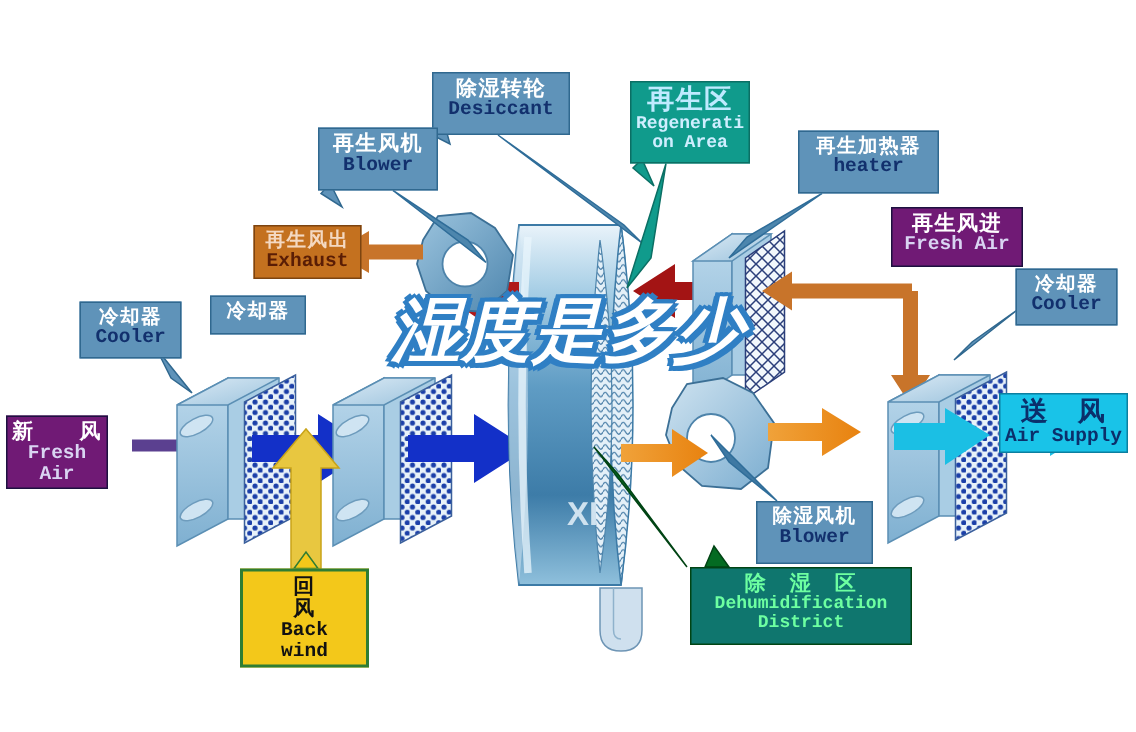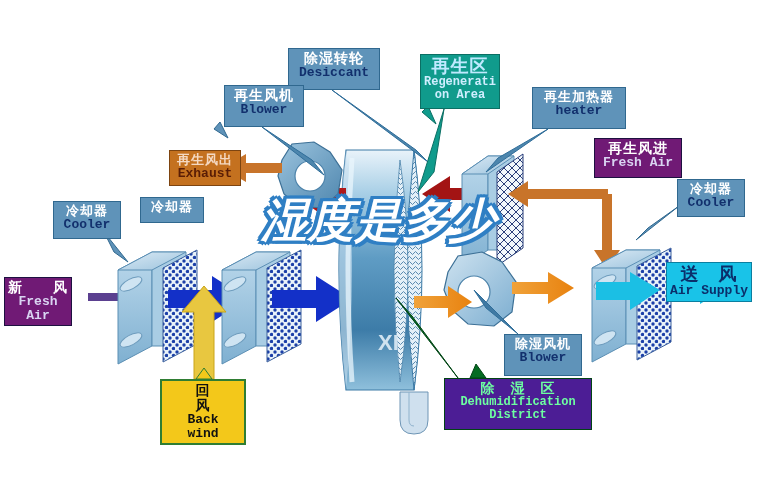--- a/index.html
+++ b/index.html
@@ -18,21 +18,21 @@
   .t-orange .en{color:#5a1d05;}
   .t-teal   {background:#109b8c;border:1px solid #0b6f64;}
   .t-teal .cn{color:#bfeaff;}
   .t-teal .en{color:#cfeeff;}
   .t-purple {background:#701a75;border:1px solid #1d1140;}
   .t-purple .cn{color:#ffffff;}
   .t-purple .en{color:#d9d4f2;}
   .t-cyan   {background:#19c3e8;border:1px solid #0b7fa0;}
   .t-cyan .cn{color:#0b2f6b;}
   .t-cyan .en{color:#0b2f6b;}
-  .t-green  {background:#4c1d95;border:1px solid #014414;}
+  .t-green  {background:#0f766e;border:1px solid #014414;margin-left:16px;}
   .t-green .cn{color:#6dffa1;}
   .t-green .en{color:#6dffa1;}
   .t-yellow {background:#f3c81a;border:2px solid #2f7d33;}
   .t-yellow .cn{color:#111111;}
   .t-yellow .en{color:#111111;}
 
   
   #title{
     position:absolute;left:0;top:196px;width:757px;text-align:center;
     font-family:"Liberation Sans", sans-serif;font-weight:bold;font-size:46px;
@@ -233,21 +233,21 @@
     </g>
   </svg>
 
   <div id="wm">XI</div>
 
   <div id="labels">
       <div class="lbl t-steel" style="left: 288px; top: 48px; width: 92px; min-height: 42px; z-index: 30; padding: 2px 3px;">
         <span class="cn" style="font-size: 14px;">除湿转轮</span>
         <span class="en" style="font-size: 13px;">Desiccant</span>
       </div>
-      <div class="lbl t-steel" style="left: 212px; top: 85px; width: 80px; min-height: 42px; z-index: 30; padding: 2px 3px; margin-left: 12px;">
+      <div class="lbl t-steel" style="left: 212px; top: 85px; width: 80px; min-height: 42px; z-index: 30; padding: 2px 3px;">
         <span class="cn" style="font-size: 14px;">再生风机</span>
         <span class="en" style="font-size: 13px;">Blower</span>
       </div>
       <div class="lbl t-orange" style="left: 169px; top: 150px; width: 72px; min-height: 36px; z-index: 30; padding: 2px 3px;">
         <span class="cn" style="font-size: 13px;">再生风出</span>
         <span class="en" style="font-size: 13px;">Exhaust</span>
       </div>
       <div class="lbl t-teal" style="left: 420px; top: 54px; width: 80px; min-height: 55px; z-index: 30; padding: 2px 3px;">
         <span class="cn" style="font-size: 18px;">再生区</span>
         <span class="en" style="font-size: 12px;">Regenerati</span>

